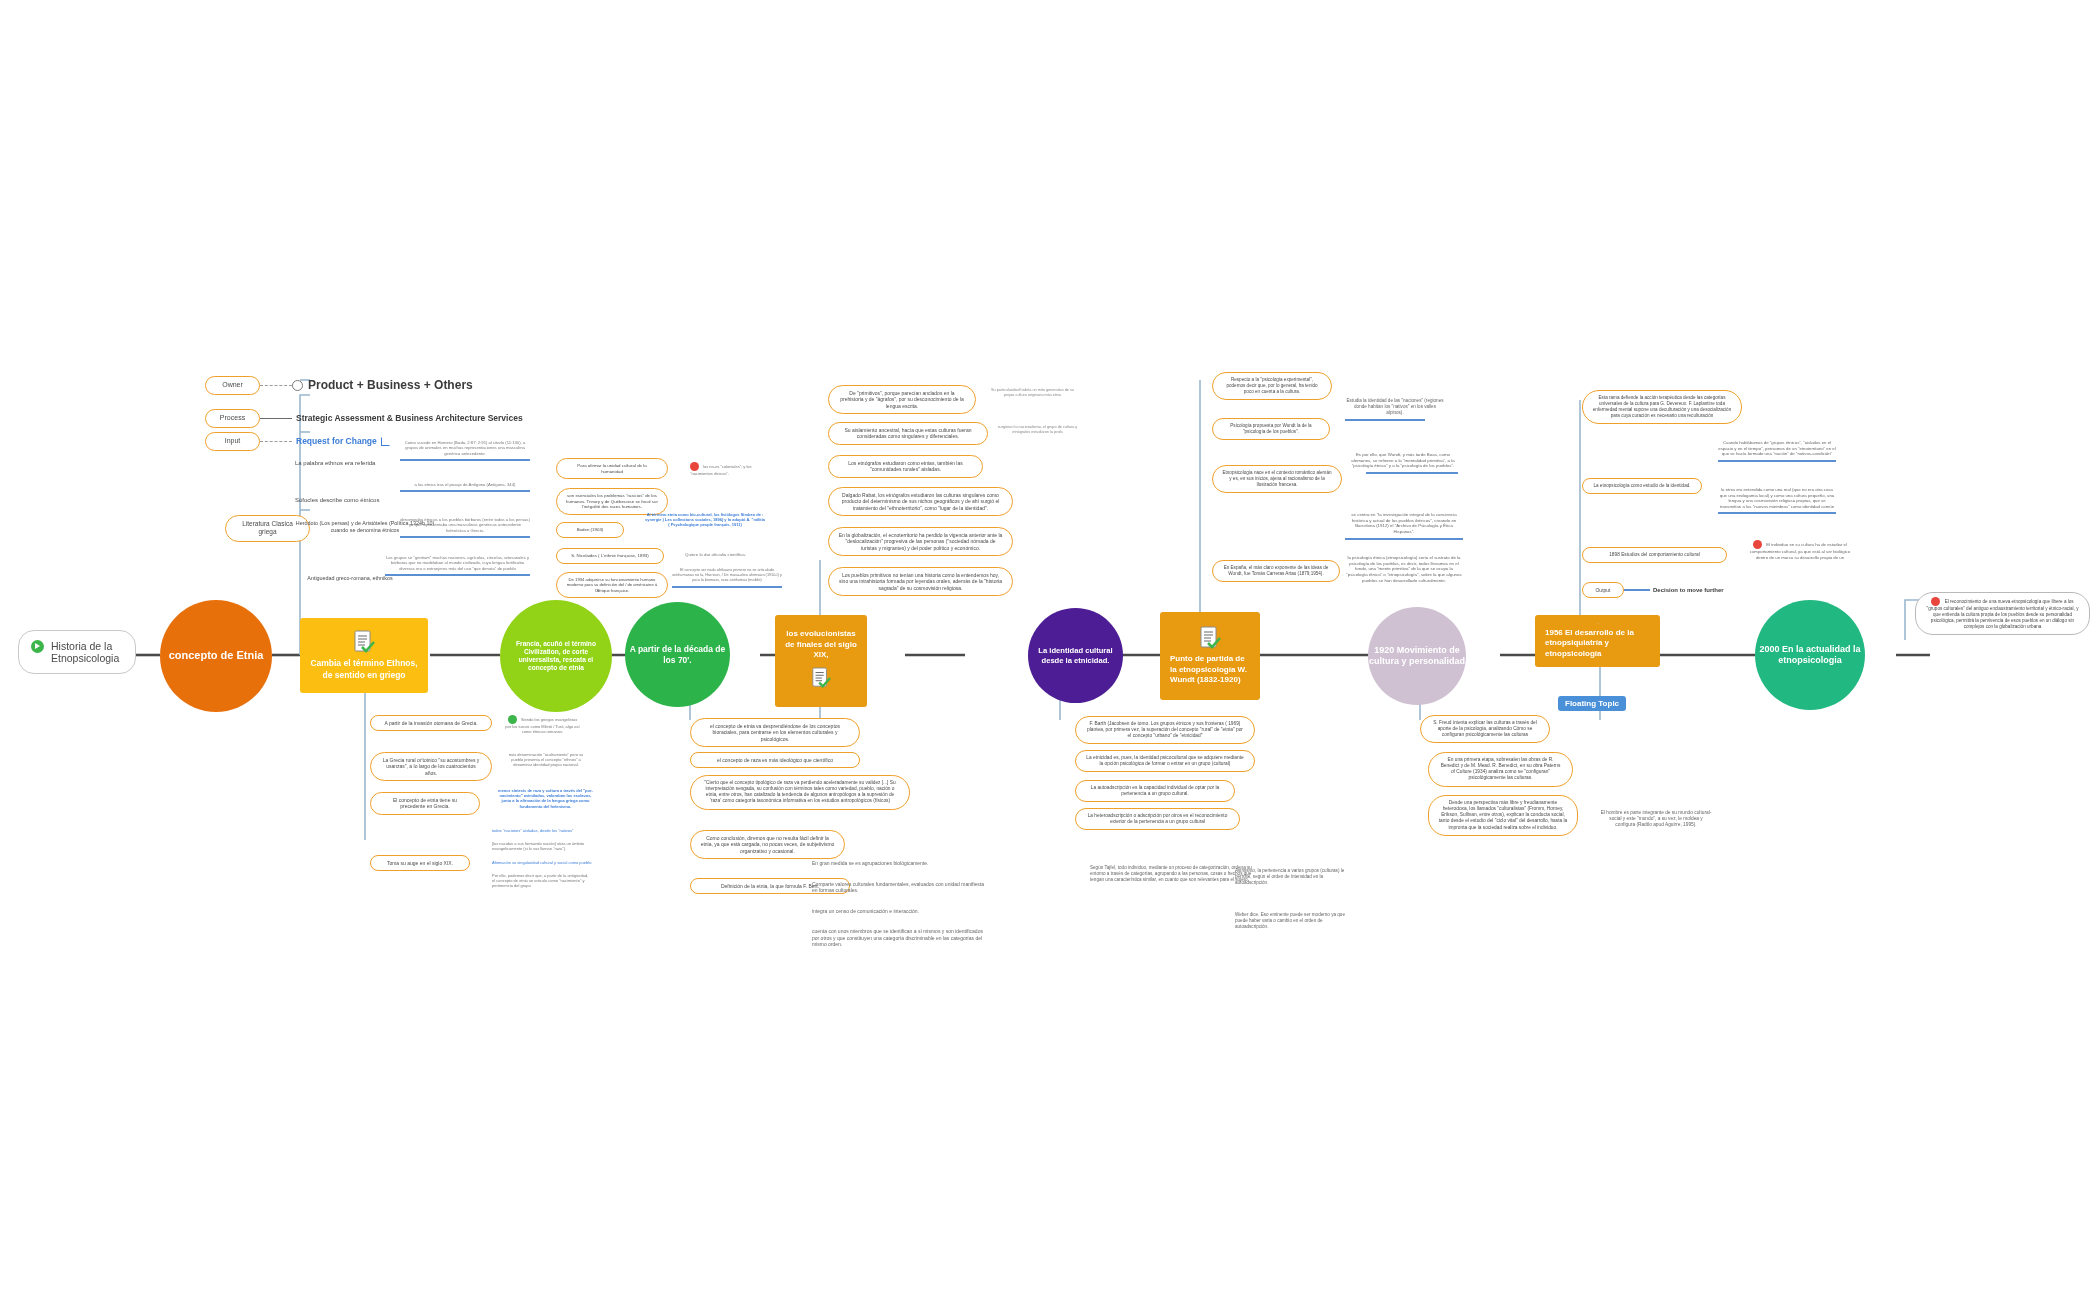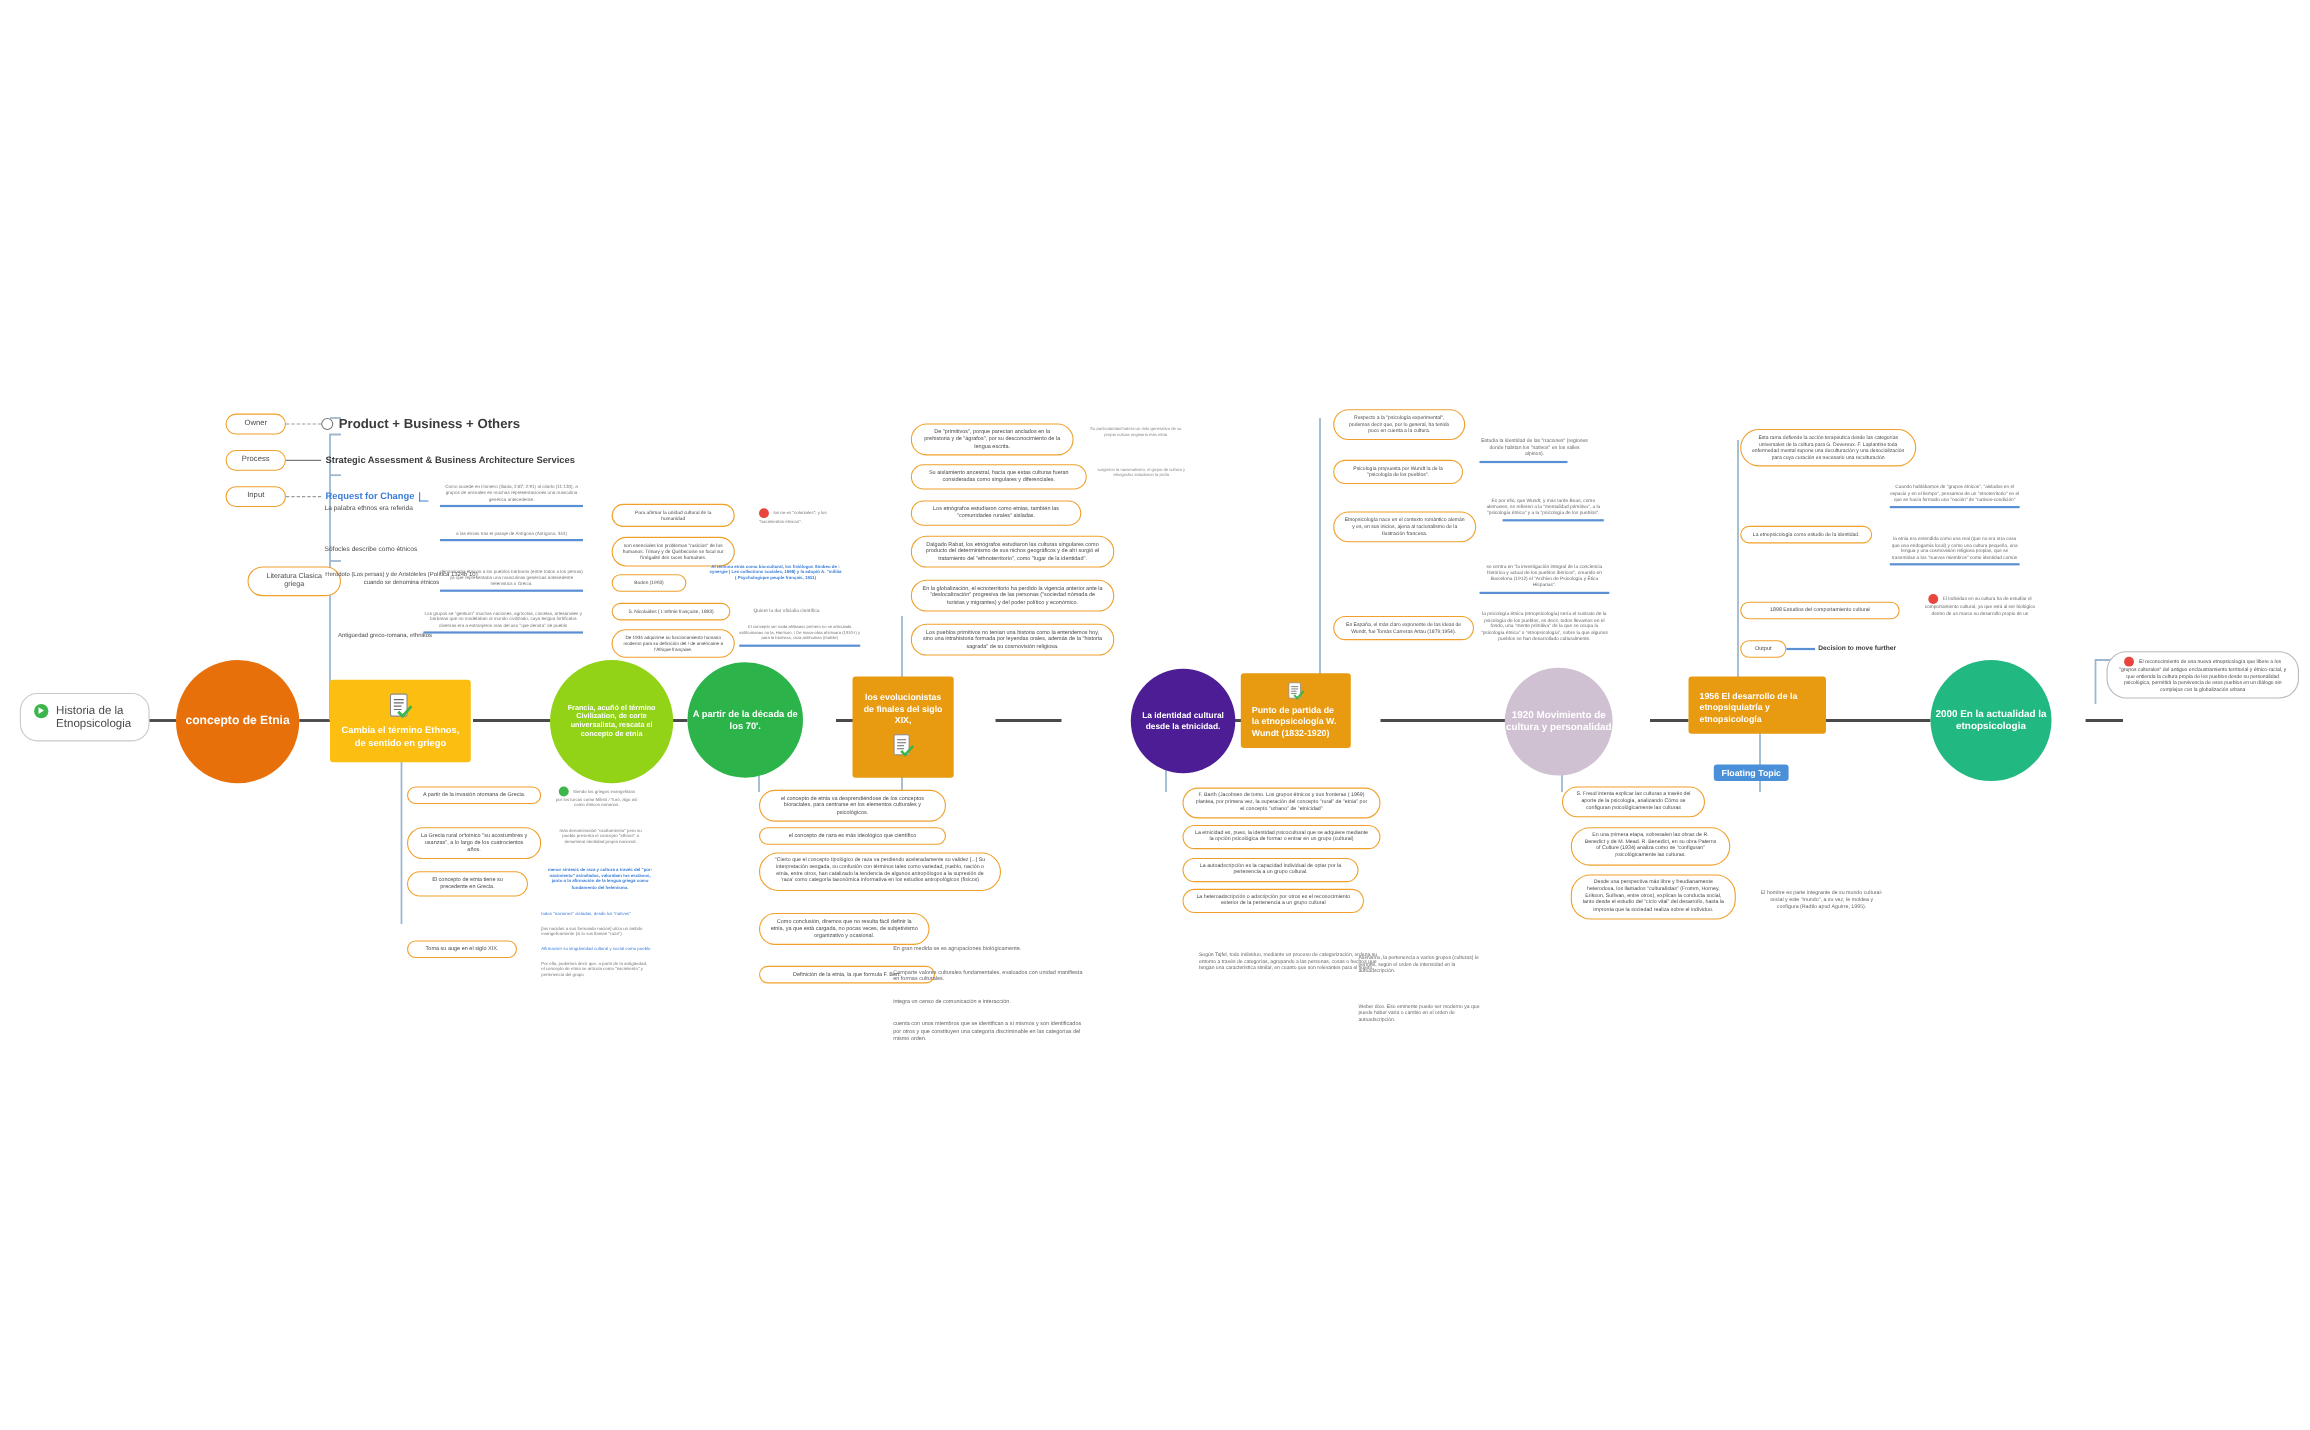--- a/index.html
+++ b/index.html
@@ -82,21 +82,21 @@
     <span>concepto de Etnia</span>
   </div>
 
   <div class="node" style="left:205px;top:376px;">
     <div style="display:flex;align-items:center;margin-bottom:14px;">
       <div class="pill" style="width:55px;font-size:7px;">Owner</div>
       <div style="width:32px;border-top:1.2px dashed #9b9b9b;"></div>
       <span style="width:9px;height:9px;border-radius:50%;border:1.4px solid #7a7a7a;display:inline-block;margin-right:5px;"></span>
       <span class="bold" style="font-size:12px;">Product + Business  + Others</span>
     </div>
-    <div style="display:flex;align-items:center;margin-bottom:14px;">
+    <div style="display:flex;align-items:center;margin-bottom:4px;">
       <div class="pill" style="width:55px;font-size:7px;">Process</div>
       <div style="width:32px;border-top:1.2px solid #6b6b6b;"></div>
       <span class="bold" style="font-size:8.5px;margin-left:4px;">Strategic Assessment &amp; Business Architecture Services</span>
     </div>
     <div style="display:flex;align-items:center;">
       <div class="pill" style="width:55px;font-size:7px;">Input</div>
       <div style="width:32px;border-top:1.2px dashed #9b9b9b;"></div>
       <span class="blue-bold" style="font-size:8.5px;margin-left:4px;">Request for Change</span>
       <span class="ext"></span>
     </div>
@@ -306,21 +306,21 @@
   <div class="node plain" style="left:1090px;top:865px;width:165px;font-size:4.6px;color:#666;">
     <span>Según Tajfel, todo individuo, mediante un proceso de categorización, ordena su entorno a través de categorías, agrupando a las personas, cosas o hechos que tengan una característica similar, en cuanto que son relevantes para el sujeto.</span>
   </div>
   <div class="node plain" style="left:1235px;top:868px;width:115px;font-size:4.6px;color:#666;">
     <span>Asimismo, la pertenencia a varios grupos (culturas) le permite, según el orden de intensidad en la autoadscripción.</span>
   </div>
   <div class="node plain" style="left:1235px;top:912px;width:115px;font-size:4.6px;color:#666;">
     <span>Weber dice. Eso eminente puede ser moderno ya que puede haber varia o cambio en el orden de autoadscripción.</span>
   </div>
 
-  <div class="node rect" style="left:1128px;top:612px;width:100px;height:68px;background:#e89a10;font-size:8px;">
+  <div class="node rect" style="left:1160px;top:612px;width:100px;height:88px;background:#e89a10;font-size:8px;">
     <svg class="doc-icon" width="22" height="24" viewBox="0 0 22 24">
       <rect x="2" y="1" width="15" height="20" rx="1.5" fill="#fff" stroke="#8a8a8a" stroke-width="1"></rect>
       <g stroke="#6b6b6b" stroke-width="1.1">
           <path d="M5 6h9M5 9h9M5 12h7M5 15h7"></path>
         </g>
       <path d="M9 17l4 4 8-9" stroke="#3cb54a" stroke-width="2.6" fill="none"></path>
     </svg>
     <span>Punto de partida de la etnopsicología W. Wundt (1832-1920)</span>
   </div>
 

